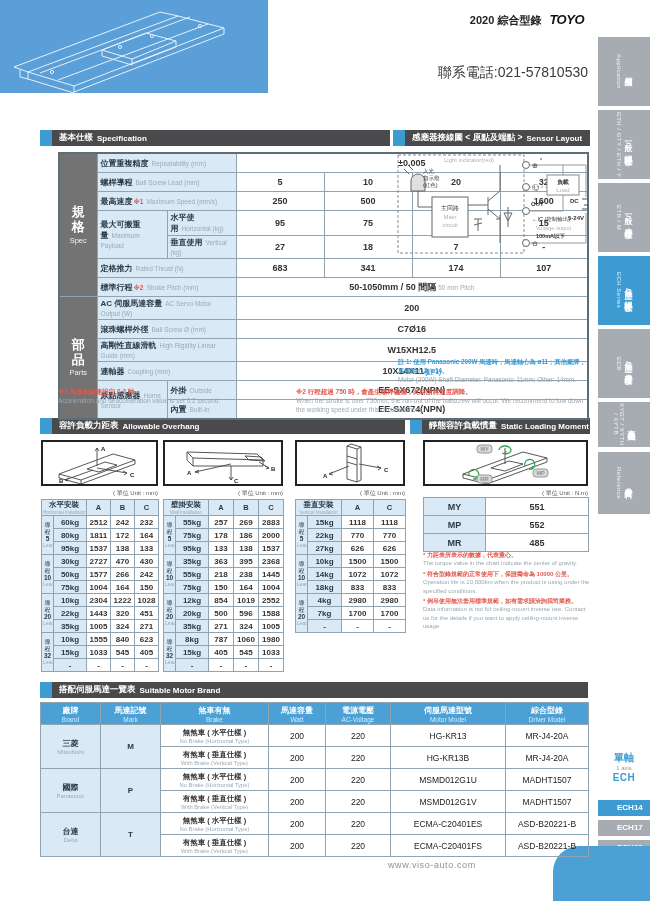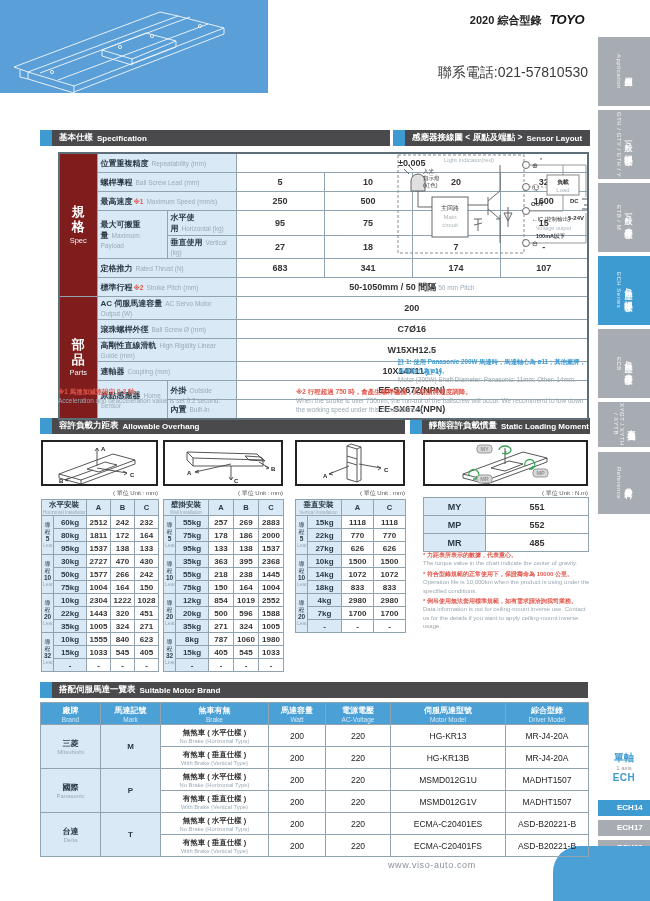--- a/index.html
+++ b/index.html
@@ -44,21 +44,21 @@
   table{border-collapse:collapse;table-layout:fixed;}
   td{border:1px solid #8fa3b0;padding:1px 3px;vertical-align:middle;overflow:hidden;}
   .cm{display:inline;}
   .cs{display:inline;margin-left:3px;color:#9aabb8;font-size:6.5px;font-weight:normal;}
   .nt{color:#e2574c;font-size:6.5px;font-weight:bold;margin-left:1px;}
   .ig{color:#9aabb8;font-size:6.5px;font-weight:normal;margin-left:2px;}
   .ib{color:#3d9bd1;font-size:6.5px;font-weight:bold;margin-left:1px;}
   
   .spec-table{position:absolute;left:58px;top:152px;width:530px;font-size:8px;border:2px solid #5d6e79;}
   .spec-table td{height:16px;}
-  .grp{background:#7f1d1d;color:#fff;text-align:center;}
+  .grp{background:#737373;color:#fff;text-align:center;}
   .grp .cm{display:block;width:15px;margin:0 auto;font-size:13px;font-weight:bold;line-height:1.15;}
   .grp .cs{display:block;margin:1px 0 0;color:#eaf4fb;font-size:7.5px;}
   .lbl{background:#d9eaf6;color:#2b3a45;}
   .lbl .cm{font-weight:bold;font-size:8px;}
   .val{background:#fff;text-align:center;font-weight:bold;font-size:9px;color:#333;}
   
   .note-col{position:absolute;font-size:6.5px;line-height:1.35;}
   .nz{color:#e2574c;font-weight:bold;}
   .ne{color:#9aa7b0;}
   .fn1{left:58px;top:388px;width:228px;}

